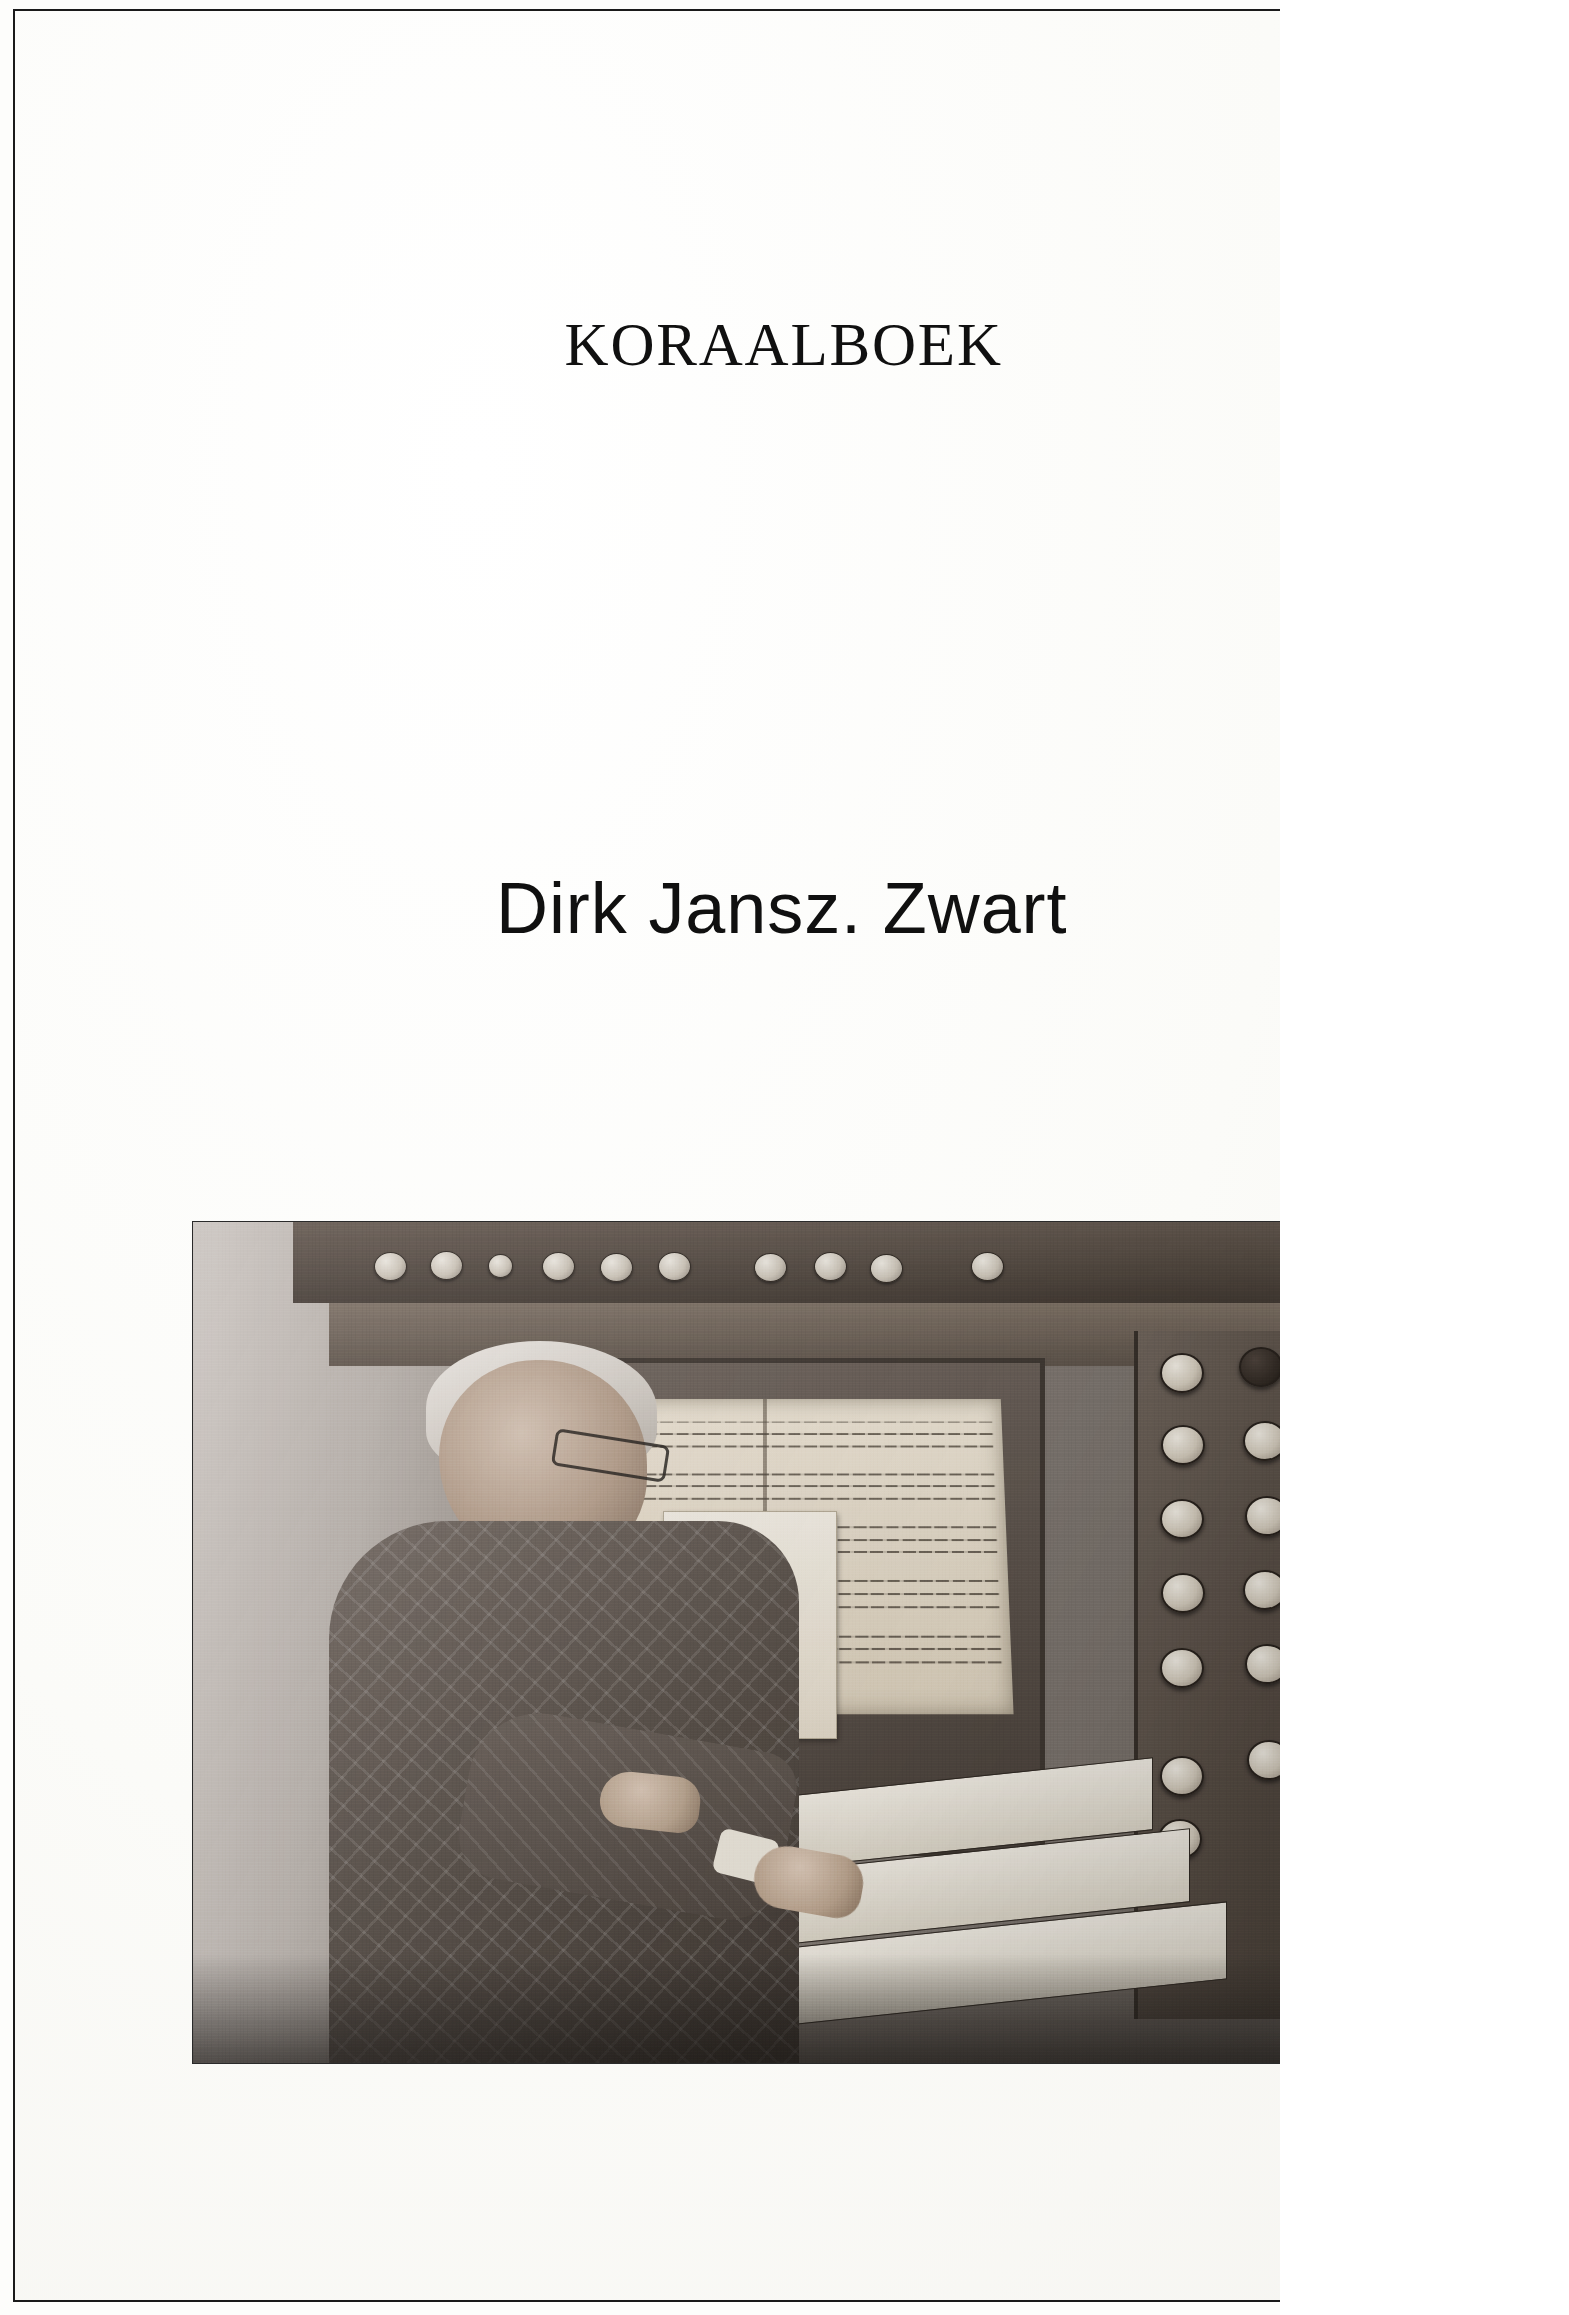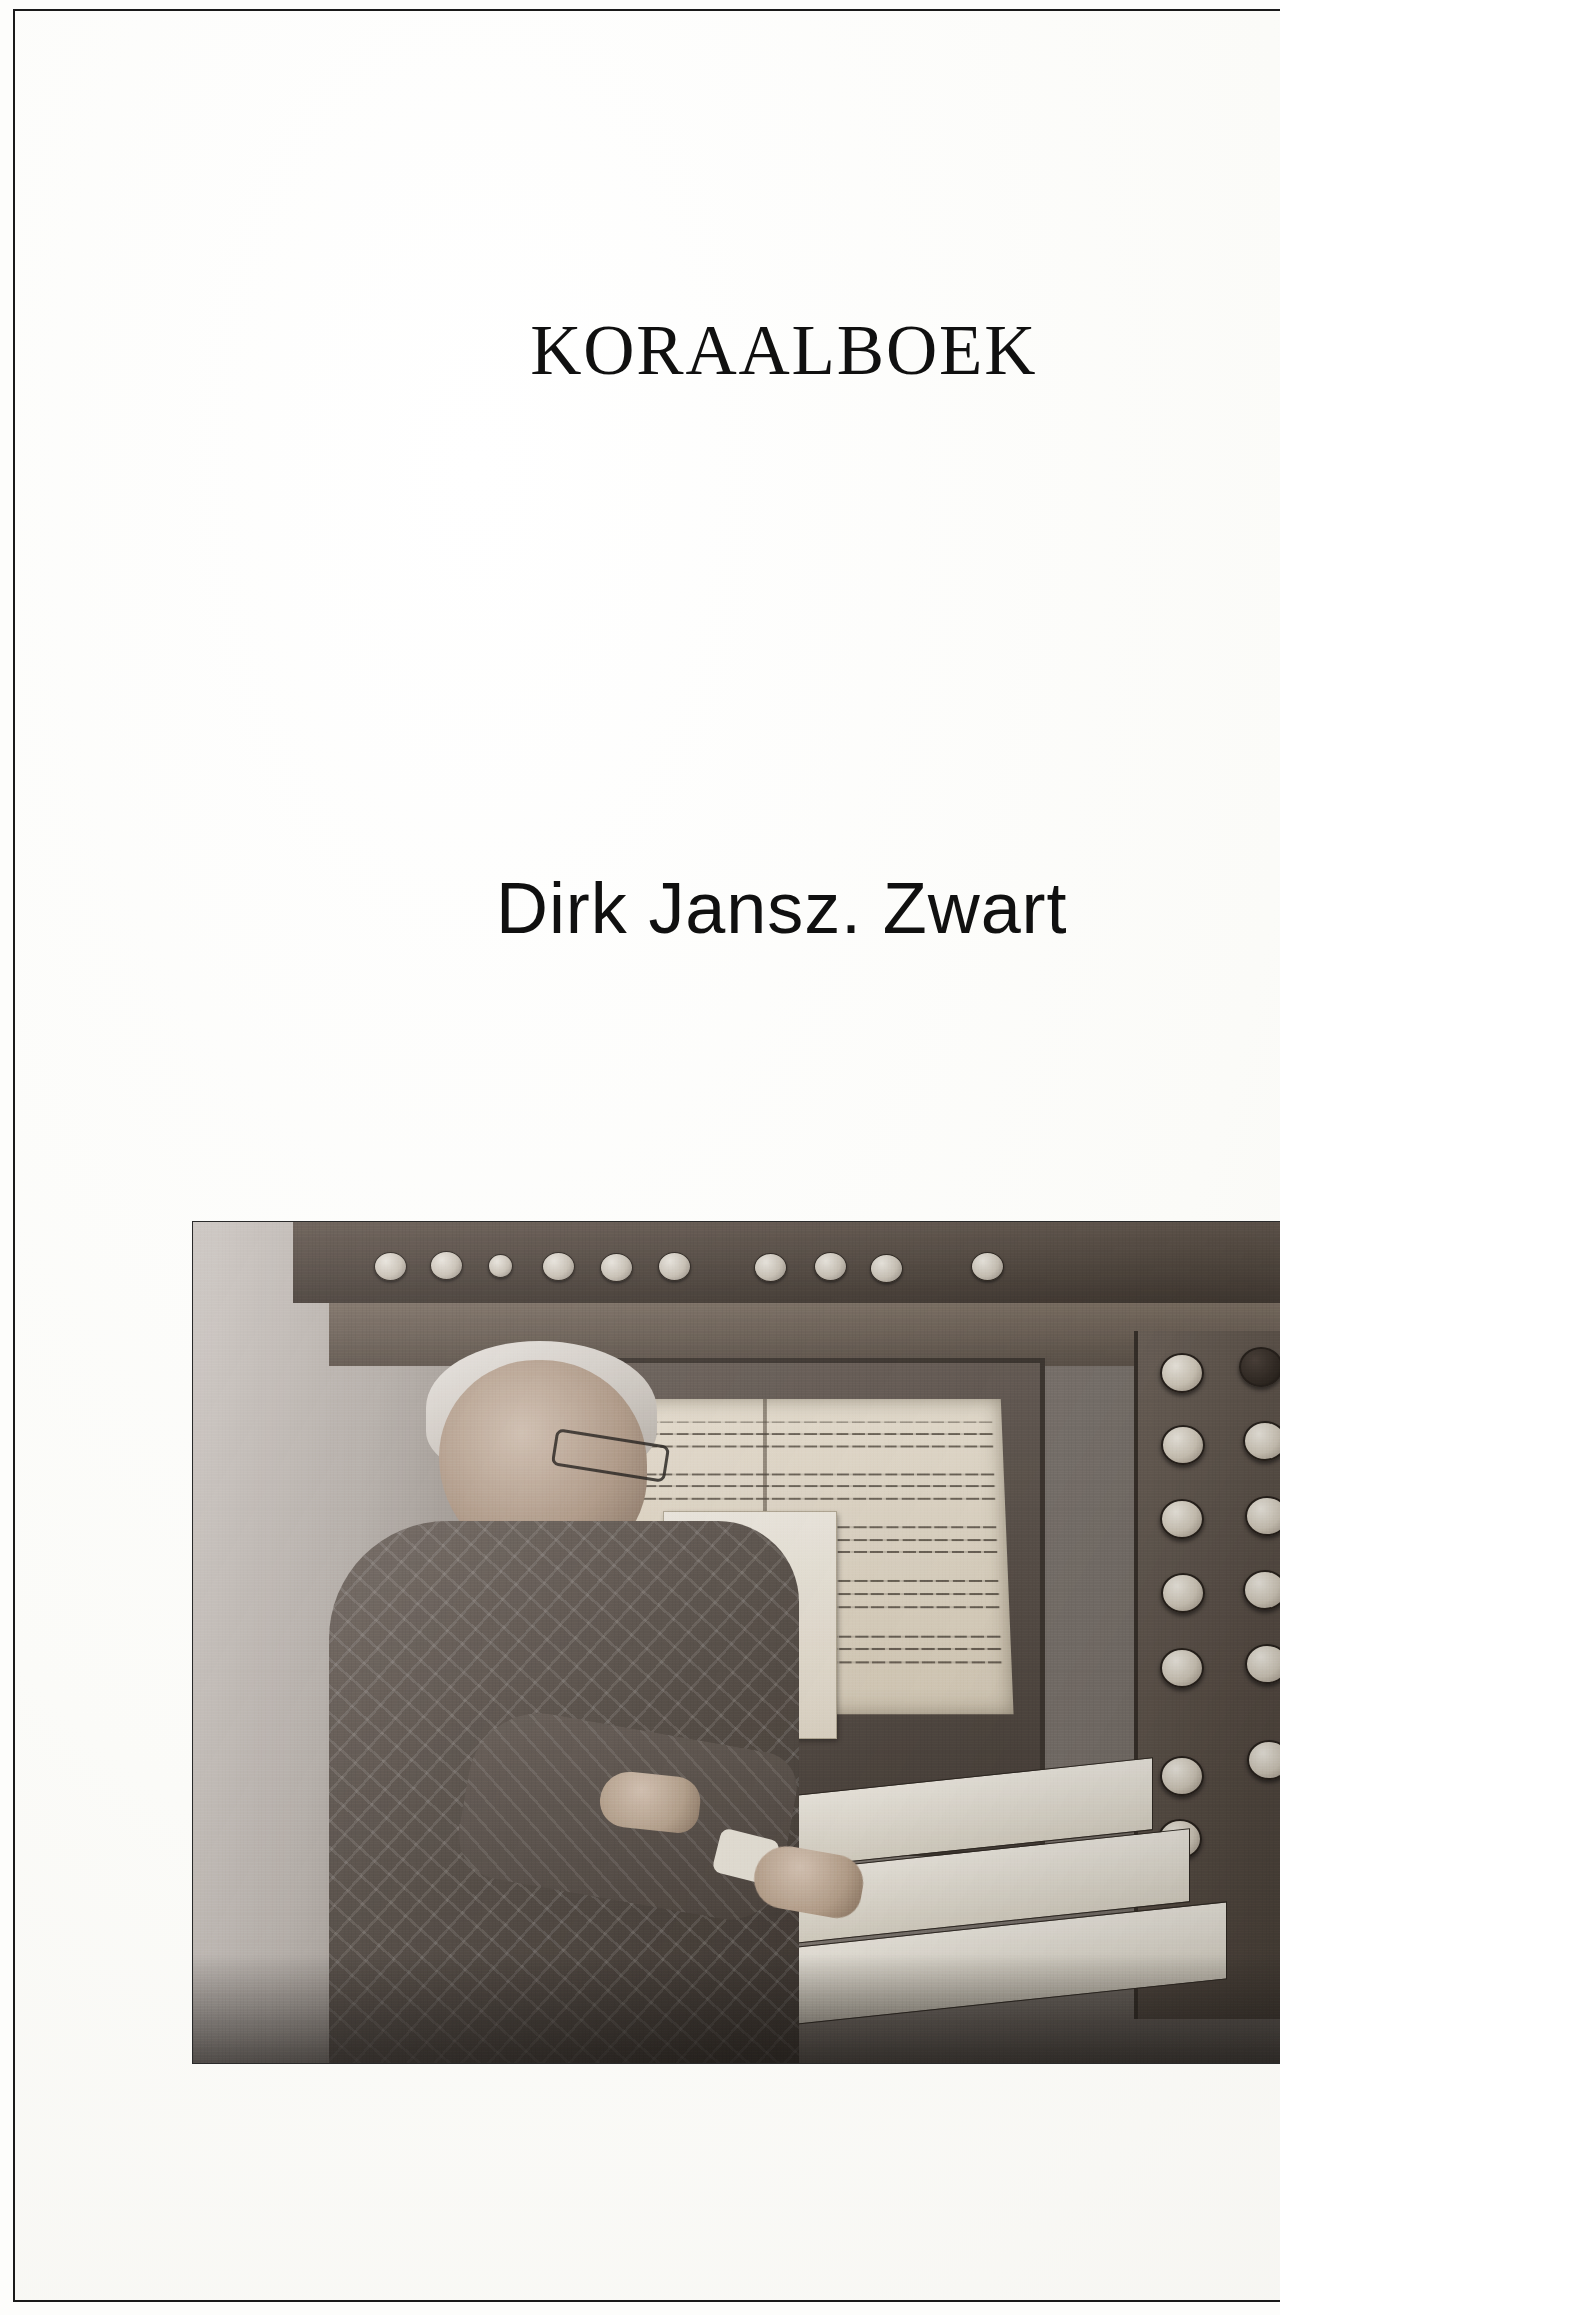--- a/index.html
+++ b/index.html
@@ -44,21 +44,21 @@
     letter-spacing: 0.9px;
     font-family: "Liberation Serif", serif;
     color: #121212;
   }
   .title {
     position: absolute;
     left: 4px;
     right: 0;
     top: 299px;
     text-align: center;
-    font-size: 71px;
+    font-size: 61px;
     letter-spacing: 1.8px;
     font-family: "Liberation Serif", serif;
     color: #101010;
   }
   .subtitle {
     position: absolute;
     left: 0;
     right: 0;
     top: 423px;
     text-align: center;

